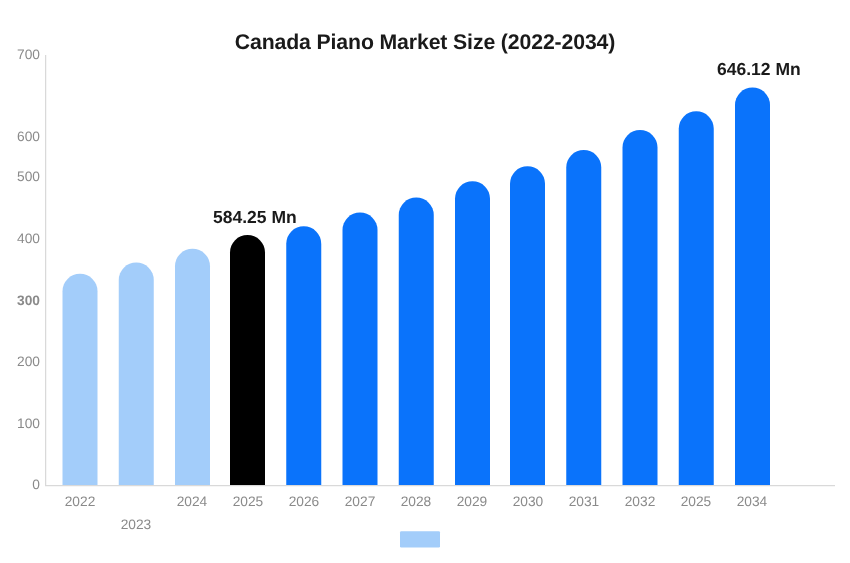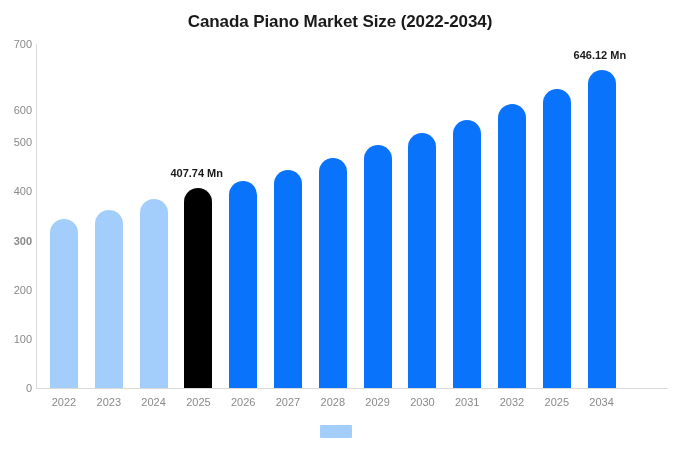--- a/index.html
+++ b/index.html
@@ -20,21 +20,21 @@
     position: relative;
     width: 680px;
     height: 450px;
     background: #ffffff;
   }
 
   
   #chart-title {
     position: absolute;
     left: 0;
-    top: 12px;
+    top: 24px;
     width: 680px;
     text-align: center;
     font-size: 17px;
     font-weight: bold;
     color: #1a1a1a;
     letter-spacing: -0.1px;
     white-space: nowrap;
   }
 
   
@@ -99,21 +99,21 @@
     font-size: 11px;
     color: #8a8a8a;
     text-align: center;
     line-height: 13px;
     white-space: nowrap;
   }
 
   
   .value-label {
     position: absolute;
-    font-size: 11px;
+    font-size: 14px;
     font-weight: bold;
     color: #1a1a1a;
     white-space: nowrap;
     line-height: 13px;
   }
 
   
   #legend {
     position: absolute;
     left: 0;
@@ -167,35 +167,35 @@
       <div class="bar" title="2029: 493.5" style="left: 327.6px; width: 28px; height: 242.52px; background: rgb(10, 115, 251);"></div>
       <div class="bar" title="2030: 519" style="left: 372.4px; width: 28px; height: 255.051px; background: rgb(10, 115, 251);"></div>
       <div class="bar" title="2031: 545.5" style="left: 417.2px; width: 28px; height: 268.074px; background: rgb(10, 115, 251);"></div>
       <div class="bar" title="2032: 578" style="left: 462px; width: 28px; height: 284.046px; background: rgb(10, 115, 251);"></div>
       <div class="bar" title="2033: 608" style="left: 506.8px; width: 28px; height: 298.789px; background: rgb(10, 115, 251);"></div>
       <div class="bar" title="2034: 646.12" style="left: 551.6px; width: 28px; height: 317.522px; background: rgb(10, 115, 251);"></div>
     </div>
 
   <div id="x-ticks-layer">
       <div class="x-tick" style="left: 42px; width: 44px;">2022</div>
-      <div class="x-tick" style="left: 86.8px; width: 44px;">2023</div>
+      <div class="x-tick" style="left: 86.8px; width: 44px; margin-top: 18px;">2023</div>
       <div class="x-tick" style="left: 131.6px; width: 44px;">2024</div>
       <div class="x-tick" style="left: 176.4px; width: 44px;">2025</div>
       <div class="x-tick" style="left: 221.2px; width: 44px;">2026</div>
       <div class="x-tick" style="left: 266px; width: 44px;">2027</div>
       <div class="x-tick" style="left: 310.8px; width: 44px;">2028</div>
       <div class="x-tick" style="left: 355.6px; width: 44px;">2029</div>
       <div class="x-tick" style="left: 400.4px; width: 44px;">2030</div>
       <div class="x-tick" style="left: 445.2px; width: 44px;">2031</div>
       <div class="x-tick" style="left: 490px; width: 44px;">2032</div>
       <div class="x-tick" style="left: 534.8px; width: 44px;">2025</div>
       <div class="x-tick" style="left: 579.6px; width: 44px;">2034</div>
     </div>
   <div id="annotations-layer">
-      <div class="value-label" style="top: 166.625px; left: 170.4px;">407.74 Mn</div>
+      <div class="value-label" style="top: 166.625px; left: 170.4px;">584.25 Mn</div>
       <div class="value-label" style="top: 49.4782px; left: 573.6px;">646.12 Mn</div>
     </div>
 
   <div id="legend">
     <div id="legend-swatch" style="background: rgb(163, 205, 250);"></div>
   </div>
 
 </div>
 
 </body></html>

